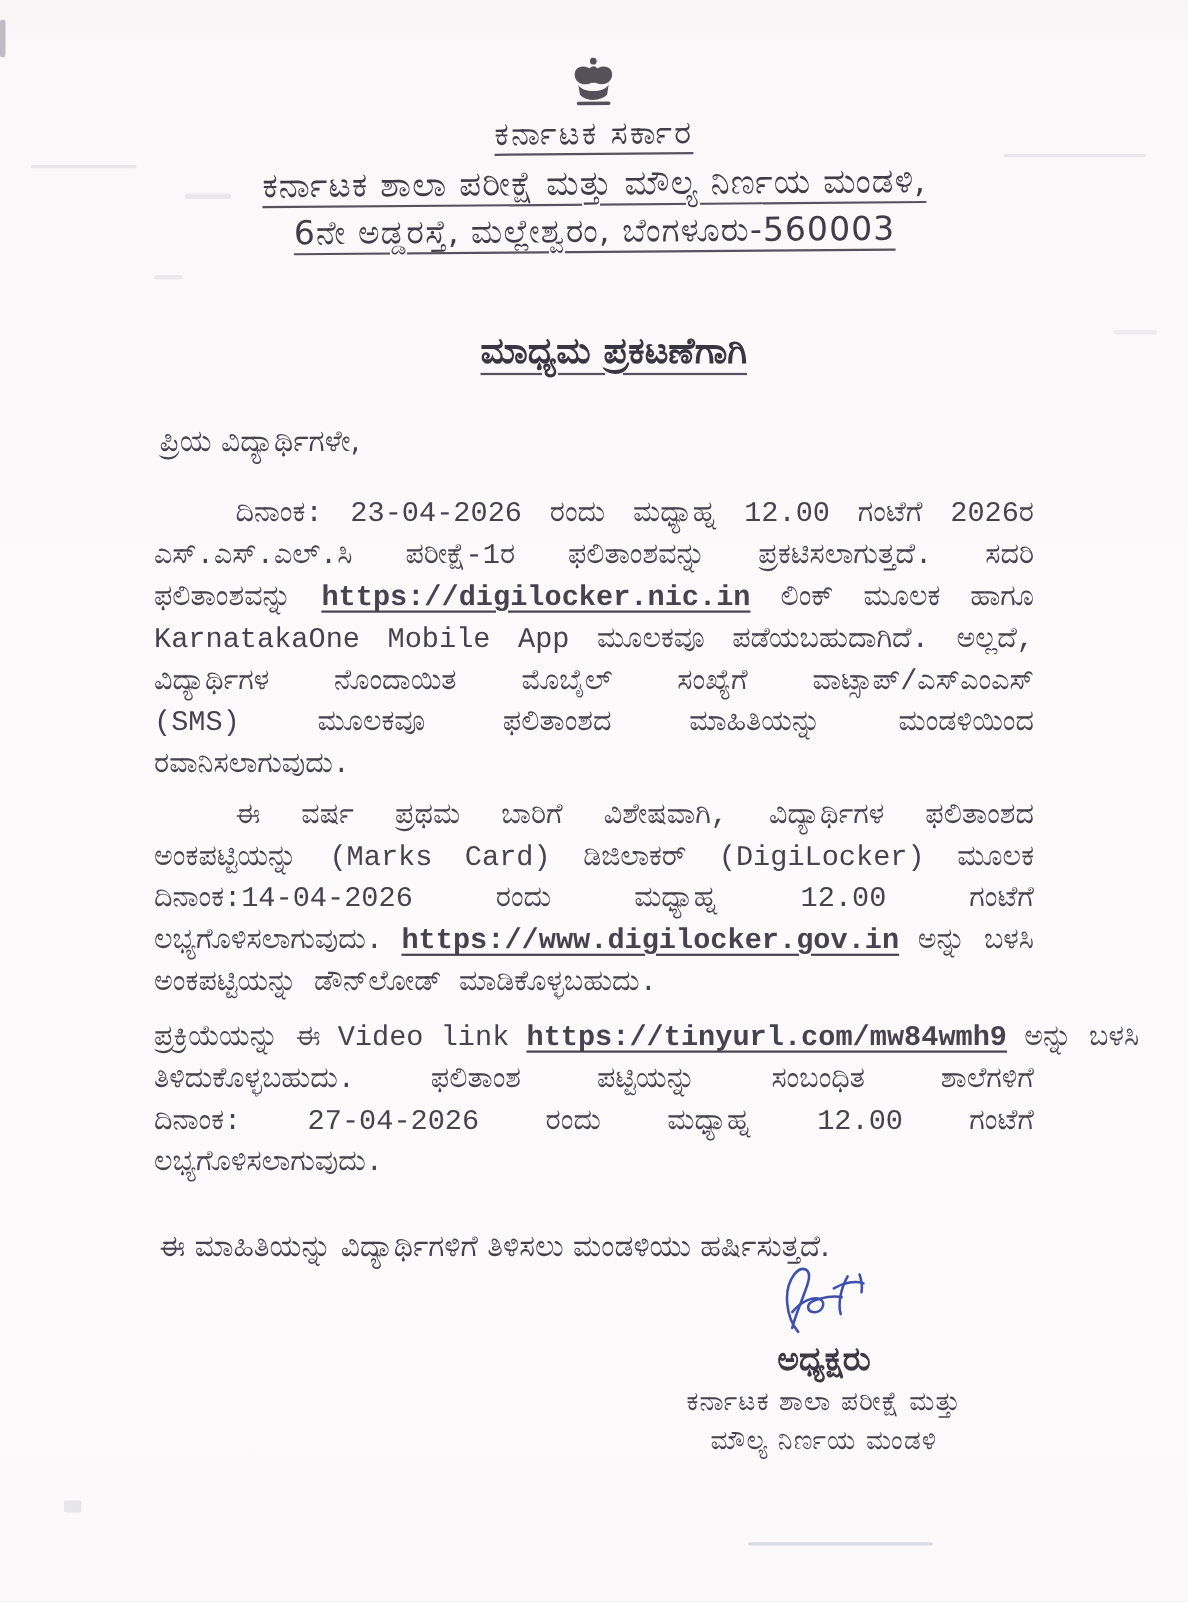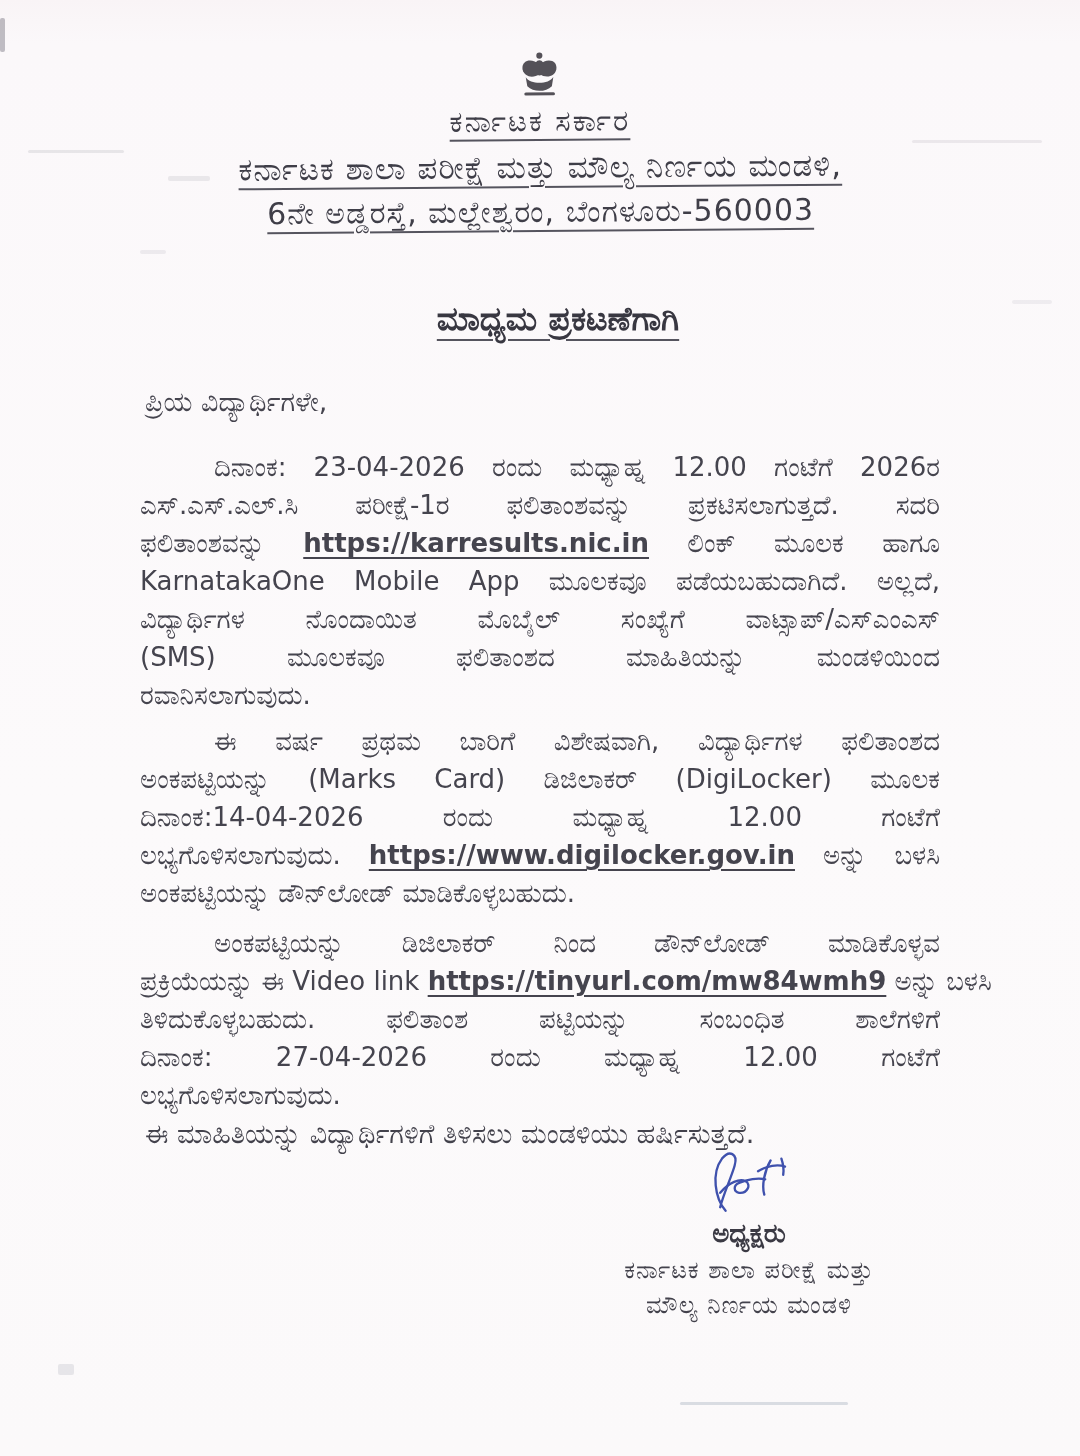--- a/index.html
+++ b/index.html
@@ -30,33 +30,33 @@
     position:absolute;top:299px;left:0;right:0;text-align:center;
     font-size:33px;font-weight:bold;color:#383741;padding-left:36px;
   }
   .subject-line .und{text-underline-offset:9px;}
   .salutation{position:absolute;left:145px;top:386px;font-size:27px;}
   
   .para{position:absolute;left:140px;width:800px;font-size:26px;color:#45444e;}
   .para-line{
     height:38px;line-height:38px;
     text-align:justify;text-align-last:justify;
-    white-space:nowrap;overflow:visible;
+    white-space:nowrap;overflow:visible;font-family:Liberation Mono, monospace;
   }
   .para-line.last{text-align-last:left;white-space:normal;}
   .para-line.indent{text-indent:74px;}
   .p1{top:448px;}
   .p2{top:722px;}
   .p3{top:924px;}
   .doc-link{text-decoration:underline;font-weight:bold;text-underline-offset:5px;}
   .closing-line{position:absolute;left:145px;top:1118px;font-size:27px;color:#43424c;}
   
   .sig-block{position:absolute;right:126px;top:1146px;width:410px;text-align:center;}
   .sig-svg{display:block;margin:0 auto;width:120px;height:72px;}
-  .designation{font-size:26px;font-weight:bold;color:#3b3a44;margin-top:0px;}
+  .designation{font-size:30px;font-weight:bold;color:#3b3a44;margin-top:0px;}
   .org-line{font-size:24px;letter-spacing:1px;color:#43424c;margin-top:7px;}
   
   .speck{position:absolute;border-radius:2px;}
   .sp1{left:28px;top:150px;width:96px;height:3px;background:rgba(120,118,132,.15);}
   .sp2{left:912px;top:140px;width:130px;height:3px;background:rgba(120,118,132,.12);}
   .sp3{left:0;top:18px;width:5px;height:34px;background:rgba(80,78,92,.35);}
   .sp4{left:680px;top:1402px;width:168px;height:3px;background:rgba(175,185,198,.45);}
   .sp5{left:58px;top:1364px;width:16px;height:11px;background:rgba(140,140,156,.18);}
   .sp6{left:168px;top:176px;width:42px;height:5px;background:rgba(130,128,144,.14);}
   .sp7{left:140px;top:250px;width:26px;height:4px;background:rgba(130,128,144,.12);}
@@ -93,37 +93,36 @@
   </div>
 
 
   <div class="subject-line"><span class="und">ಮಾಧ್ಯಮ ಪ್ರಕಟಣೆಗಾಗಿ</span></div>
 
   <div class="salutation">ಪ್ರಿಯ ವಿದ್ಯಾರ್ಥಿಗಳೇ,</div>
 
   <div class="para p1">
       <div class="para-line indent">ದಿನಾಂಕ: 23-04-2026 ರಂದು ಮಧ್ಯಾಹ್ನ 12.00 ಗಂಟೆಗೆ 2026ರ</div>
       <div class="para-line">ಎಸ್.ಎಸ್.ಎಲ್.ಸಿ ಪರೀಕ್ಷೆ-1ರ ಫಲಿತಾಂಶವನ್ನು ಪ್ರಕಟಿಸಲಾಗುತ್ತದೆ. ಸದರಿ</div>
-      <div class="para-line">ಫಲಿತಾಂಶವನ್ನು <span class="doc-link">https://karresults.nic.in</span> ಲಿಂಕ್ ಮೂಲಕ ಹಾಗೂ</div>
+      <div class="para-line">ಫಲಿತಾಂಶವನ್ನು <span class="doc-link">https://digilocker.nic.in</span> ಲಿಂಕ್ ಮೂಲಕ ಹಾಗೂ</div>
       <div class="para-line">KarnatakaOne Mobile App ಮೂಲಕವೂ ಪಡೆಯಬಹುದಾಗಿದೆ. ಅಲ್ಲದೆ,</div>
       <div class="para-line">ವಿದ್ಯಾರ್ಥಿಗಳ ನೊಂದಾಯಿತ ಮೊಬೈಲ್ ಸಂಖ್ಯೆಗೆ ವಾಟ್ಸಾಪ್/ಎಸ್‌ಎಂಎಸ್</div>
       <div class="para-line">(SMS) ಮೂಲಕವೂ ಫಲಿತಾಂಶದ ಮಾಹಿತಿಯನ್ನು ಮಂಡಳಿಯಿಂದ</div>
       <div class="para-line last">ರವಾನಿಸಲಾಗುವುದು.</div>
     </div>
 
   <div class="para p2">
       <div class="para-line indent">ಈ ವರ್ಷ ಪ್ರಥಮ ಬಾರಿಗೆ ವಿಶೇಷವಾಗಿ, ವಿದ್ಯಾರ್ಥಿಗಳ ಫಲಿತಾಂಶದ</div>
       <div class="para-line">ಅಂಕಪಟ್ಟಿಯನ್ನು (Marks Card) ಡಿಜಿಲಾಕರ್ (DigiLocker) ಮೂಲಕ</div>
       <div class="para-line">ದಿನಾಂಕ:14-04-2026 ರಂದು ಮಧ್ಯಾಹ್ನ 12.00 ಗಂಟೆಗೆ</div>
       <div class="para-line">ಲಭ್ಯಗೊಳಿಸಲಾಗುವುದು. <span class="doc-link">https://www.digilocker.gov.in</span> ಅನ್ನು ಬಳಸಿ</div>
       <div class="para-line last">ಅಂಕಪಟ್ಟಿಯನ್ನು ಡೌನ್‌ಲೋಡ್ ಮಾಡಿಕೊಳ್ಳಬಹುದು.</div>
     </div>
 
   <div class="para p3">
-      <div class="para-line indent">ಅಂಕಪಟ್ಟಿಯನ್ನು ಡಿಜಿಲಾಕರ್ ನಿಂದ ಡೌನ್‌ಲೋಡ್ ಮಾಡಿಕೊಳ್ಳವ</div>
       <div class="para-line">ಪ್ರಕ್ರಿಯೆಯನ್ನು ಈ Video link <span class="doc-link">https://tinyurl.com/mw84wmh9</span> ಅನ್ನು ಬಳಸಿ</div>
       <div class="para-line">ತಿಳಿದುಕೊಳ್ಳಬಹುದು. ಫಲಿತಾಂಶ ಪಟ್ಟಿಯನ್ನು ಸಂಬಂಧಿತ ಶಾಲೆಗಳಿಗೆ</div>
       <div class="para-line">ದಿನಾಂಕ: 27-04-2026 ರಂದು ಮಧ್ಯಾಹ್ನ 12.00 ಗಂಟೆಗೆ</div>
       <div class="para-line last">ಲಭ್ಯಗೊಳಿಸಲಾಗುವುದು.</div>
     </div>
 
   <div class="closing-line">ಈ ಮಾಹಿತಿಯನ್ನು ವಿದ್ಯಾರ್ಥಿಗಳಿಗೆ ತಿಳಿಸಲು ಮಂಡಳಿಯು ಹರ್ಷಿಸುತ್ತದೆ.</div>
 
   <div class="sig-block">
     <svg class="sig-svg" viewBox="0 0 120 80">

